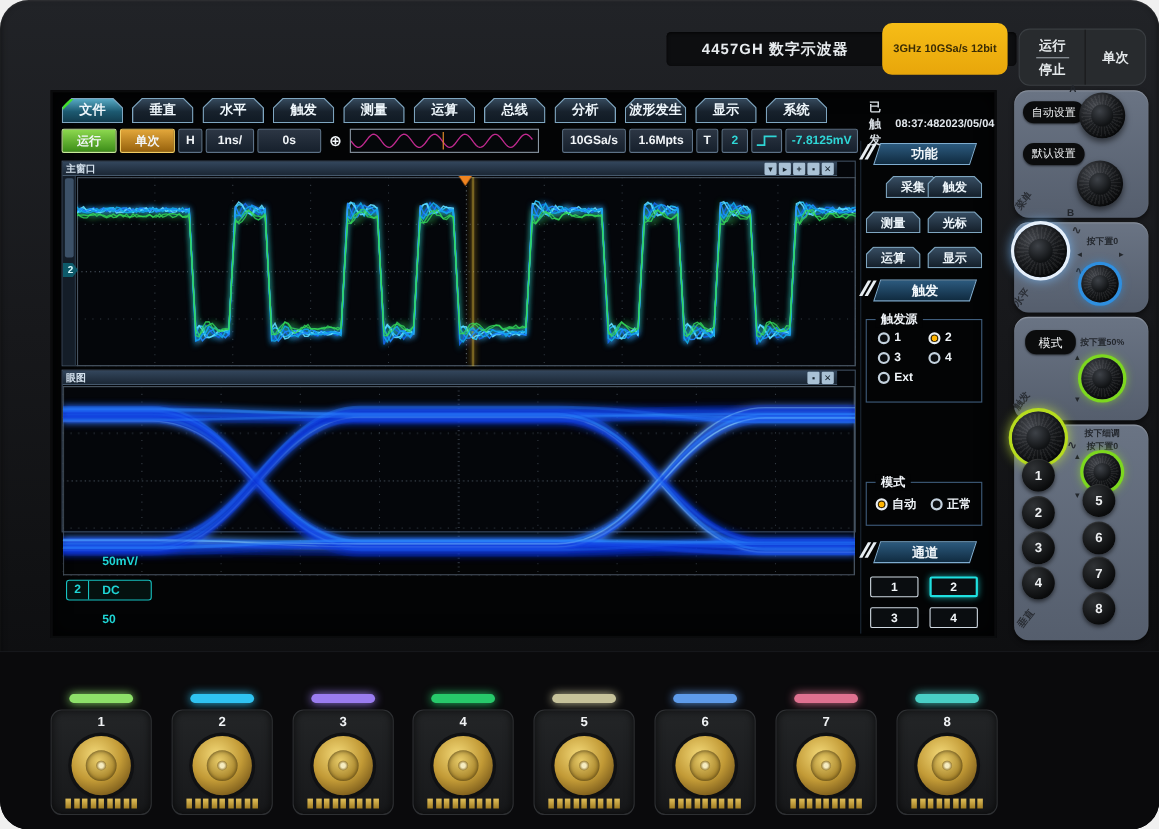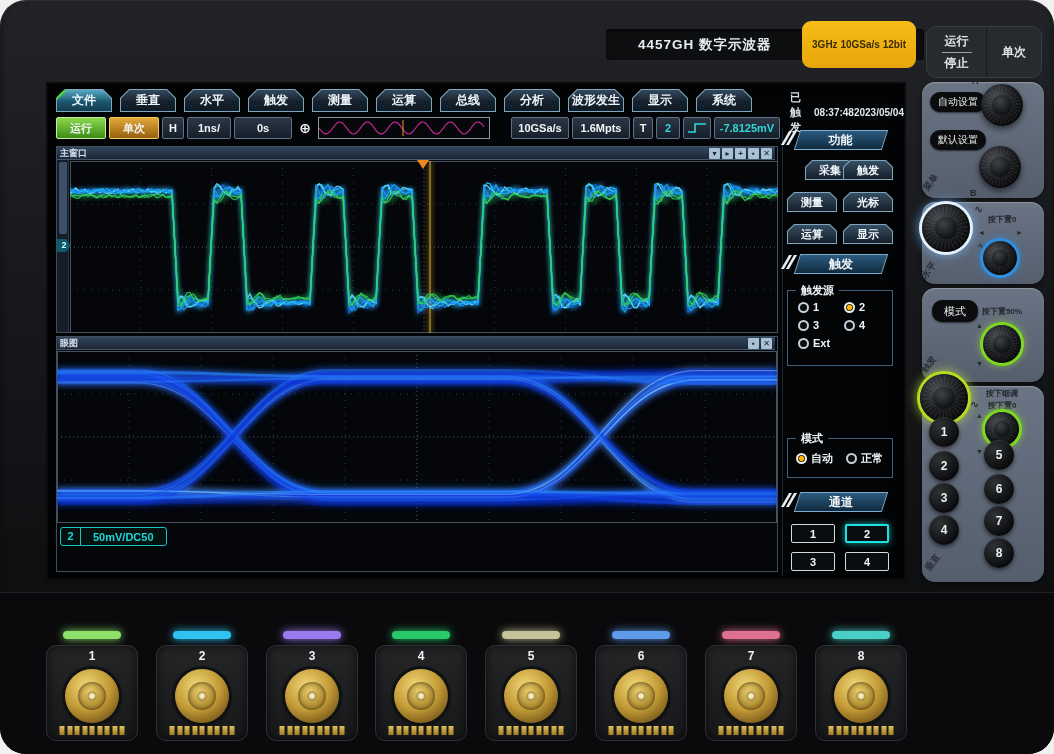--- a/index.html
+++ b/index.html
@@ -38,35 +38,35 @@
   .statusrow{position:absolute;left:8px;top:33px;width:724px;display:flex;align-items:center;gap:3px;}
   .sbox{height:22px;display:inline-flex;align-items:center;justify-content:center;border-radius:2px;
     background:linear-gradient(180deg,#2c3razz644,#16202c);border:1px solid #5d7287;color:#f2f6f9;
     font-size:11px;font-weight:bold;background:linear-gradient(180deg,#2c3644,#16202c);}
   .sbox.green{background:linear-gradient(180deg,#8cd84e,#3c8c18);border-color:#c8ec9a;width:50px;}
   .sbox.orange{background:linear-gradient(180deg,#e2a63a,#96610c);border-color:#f2cc62;width:50px;}
   .sbox.cyan{color:#2fd6d6;}
   .preview{width:172px;height:22px;border:1px solid #8a97a4;background:#05070a;display:flex;align-items:center;}
   
   .wwin{position:absolute;border:1px solid #3e4e5e;background:#04060a;}
-  .wtitle{position:absolute;left:0;top:0;right:2px;height:13px;background:linear-gradient(180deg,#33465c,#1b2735);
+  .wtitle{position:absolute;left:0;top:0;right:16px;height:13px;background:linear-gradient(180deg,#33465c,#1b2735);
     border-bottom:1px solid #45586c;display:flex;align-items:center;padding:0 3px;color:#d5e2ee;font-size:9px;font-weight:bold;}
   .wctrls{margin-left:auto;display:flex;gap:2px;}
   .wc{width:11px;height:11px;background:#a9c1d5;color:#16232e;font-size:8px;line-height:11px;text-align:center;border-radius:1px;cursor:pointer;}
   .gutter{position:absolute;left:0;top:13px;bottom:0;width:12px;background:#141d28;border-right:1px solid #2a3razz848;border-right:1px solid #2a3848;}
   .gthumb{position:absolute;left:2px;top:2px;width:8px;height:42%;background:#3c5168;border-radius:2px;}
   .chtag{position:absolute;left:0px;top:92px;width:14px;height:13px;background:#0d5a6a;color:#d8fbff;
     font-size:9px;font-weight:bold;text-align:center;line-height:13px;
     clip-path:polygon(0 0,64% 0,100% 50%,64% 100%,0 100%);z-index:5;}
   .trigmark{position:absolute;top:13px;width:0;height:0;border:6px solid transparent;border-top:9px solid #f08420;z-index:6;}
   
   .chbadge{position:absolute;left:12px;top:443px;height:19px;display:flex;align-items:center;
     border:1px solid #17c2c2;border-radius:3px;color:#1fd6d6;font-size:11px;font-weight:bold;background:#04110f;}
   .chbadge .c1{width:20px;text-align:center;border-right:1px solid #17c2c2;align-self:stretch;line-height:17px;}
-  .chbadge .c2{padding:0 12px;display:flex;}
+  .chbadge .c2{padding:0 12px;display:flex;gap:14px;flex-direction:column;}
   
   .rpanel{position:absolute;left:734px;top:44px;width:116px;height:448px;border-left:1px solid #1c2836;}
   .shead{position:relative;margin:0 auto;width:88px;height:20px;display:flex;align-items:center;justify-content:center;}
   .shead .sk{position:absolute;inset:0;transform:skewX(-18deg);border:1px solid #7eaccf;
     background:linear-gradient(180deg,#2c5a7e,#102b40);}
   .shead .tx{position:relative;color:#f0f6fa;font-size:12px;font-weight:bold;z-index:1;}
   .slashes{position:absolute;left:-12px;top:1px;width:10px;height:16px;z-index:2;}
   .slashes b{position:absolute;width:2.5px;height:14px;background:#e8eef2;transform:skewX(-30deg);}
   .slashes b:nth-child(2){left:5px;}
   .fnbtn{position:absolute;width:50px;height:20px;clip-path:polygon(7px 0,calc(100% - 7px) 0,100% 7px,100% 100%,0 100%,0 7px);
@@ -278,21 +278,21 @@
             <path d="M0,32.2L3,31.6L6,28.2L9,29.7L12,29.0L15,29.2L18,30.7L21,32.2L24,28.3L27,28.5L30,28.1L33,27.9L36,30.9L39,29.4L42,31.6L45,28.6L48,31.3L51,32.0L54,28.6L57,29.3L60,30.5L63,28.2L66,31.9L69,31.6L72,28.5L75,30.7L78,29.6L81,31.0L84,30.8L87,29.9L90,30.2L93,29.5L96,31.1L99,30.1L102,29.2L105,86.5L108,142.3L111,135.2L114,135.8L117,143.0L120,145.9L123,144.8L126,143.9L129,140.7L132,139.4L135,140.2L138,142.2L141,84.4L144,28.2L147,24.9L150,25.7L153,30.5L156,32.5L159,35.1L162,30.5L165,29.5L168,28.0L171,29.5L174,87.1L177,138.8L180,136.9L183,138.5L186,143.6L189,145.1L192,144.1L195,141.0L198,142.2L201,139.0L204,139.5L207,142.3L210,143.0L213,142.4L216,140.0L219,141.1L222,141.6L225,140.6L228,142.6L231,142.6L234,141.7L237,142.6L240,141.0L243,87.3L246,29.2L249,23.1L252,23.8L255,32.0L258,31.6L261,35.3L264,29.4L267,28.3L270,26.9L273,28.1L276,85.4L279,140.5L282,135.2L285,138.2L288,142.4L291,144.9L294,146.8L297,142.3L300,141.2L303,141.1L306,142.6L309,87.0L312,30.4L315,25.1L318,23.9L321,29.3L324,33.1L327,32.8L330,30.0L333,29.0L336,27.0L339,29.5L342,29.3L345,87.3L348,138.8L351,135.4L354,138.9L357,142.6L360,146.6L363,147.6L366,140.8L369,139.0L372,141.5L375,141.0L378,144.6L381,142.5L384,141.2L387,141.3L390,143.1L393,141.8L396,140.3L399,141.3L402,143.4L405,142.3L408,139.9L411,87.5L414,27.8L417,21.7L420,22.8L423,28.6L426,33.5L429,35.4L432,28.9L435,29.5L438,26.7L441,26.9L444,32.0L447,33.4L450,30.3L453,27.7L456,29.6L459,31.0L462,30.3L465,32.8L468,28.7L471,31.0L474,29.7L477,28.6L480,84.9L483,138.3L486,136.4L489,135.2L492,144.0L495,146.5L498,146.5L501,140.9L504,140.5L507,139.4L510,142.9L513,85.5L516,26.2L519,24.2L522,23.9L525,29.4L528,34.0L531,34.4L534,30.0L537,28.8L540,26.2L543,26.9L546,28.3L549,85.2L552,141.1L555,134.4L558,135.6L561,140.0L564,146.0L567,146.2L570,141.8L573,140.4L576,140.4L579,143.7L582,84.2L585,26.2L588,23.5L591,23.3L594,28.0L597,34.3L600,35.3L603,30.8L606,25.9L609,28.9L612,31.8L615,85.1L618,141.0L621,134.2L624,136.1L627,142.1L630,146.0L633,144.2L636,143.3L639,139.5L642,137.9L645,140.5L648,140.4L651,84.8L654,26.7L657,22.9L660,22.8L663,28.0L666,33.9L669,32.7L672,30.3L675,28.3L678,28.5L681,29.8L684,32.0L687,32.2L690,29.7L693,29.5L696,28.8L699,28.7L702,28.0L705,31.8L708,30.3" fill="none" stroke="#29c5ff" stroke-width="1.3" opacity="0.9"></path>
             <path d="M0,32.8L3,28.8L6,26.9L9,31.0L12,30.1L15,28.8L18,32.1L21,32.3L24,31.3L27,29.0L30,31.8L33,28.6L36,32.5L39,31.8L42,32.2L45,29.5L48,28.0L51,32.1L54,30.1L57,31.4L60,28.5L63,28.1L66,31.6L69,27.8L72,31.3L75,30.2L78,27.9L81,31.2L84,29.8L87,32.0L90,31.6L93,28.6L96,31.8L99,29.8L102,30.8L105,87.5L108,138.4L111,135.1L114,138.8L117,145.8L120,145.9L123,144.5L126,142.6L129,139.0L132,139.9L135,139.5L138,140.0L141,84.1L144,26.8L147,22.7L150,25.0L153,30.4L156,32.9L159,33.8L162,27.9L165,29.2L168,25.7L171,30.4L174,87.8L177,137.5L180,132.9L183,139.8L186,142.2L189,147.0L192,146.1L195,143.3L198,139.9L201,140.1L204,140.4L207,144.8L210,144.8L213,141.3L216,142.9L219,142.6L222,140.6L225,142.6L228,143.5L231,142.9L234,140.3L237,141.4L240,142.0L243,83.8L246,24.9L249,22.9L252,26.2L255,31.4L258,34.1L261,33.5L264,27.6L267,25.2L270,25.8L273,28.6L276,87.8L279,139.5L282,133.9L285,137.1L288,145.6L291,145.8L294,144.8L297,140.7L300,138.2L303,140.1L306,142.1L309,85.2L312,27.2L315,25.0L318,24.4L321,33.2L324,32.4L327,31.9L330,29.8L333,26.3L336,27.6L339,27.8L342,28.2L345,86.0L348,136.6L351,135.8L354,136.2L357,143.1L360,146.3L363,144.2L366,143.9L369,141.4L372,140.6L375,140.6L378,145.1L381,143.0L384,143.2L387,141.2L390,138.7L393,141.1L396,143.4L399,142.3L402,143.8L405,140.3L408,141.6L411,87.1L414,24.1L417,24.5L420,27.6L423,30.1L426,33.5L429,33.2L432,31.1L435,25.8L438,29.3L441,31.2L444,29.8L447,33.8L450,29.0L453,28.8L456,26.9L459,29.4L462,28.7L465,31.0L468,30.3L471,28.0L474,31.7L477,29.5L480,87.1L483,136.0L486,133.2L489,137.7L492,145.8L495,147.0L498,143.4L501,141.4L504,140.1L507,137.4L510,144.2L513,84.5L516,25.2L519,22.7L522,25.2L525,32.6L528,35.3L531,33.5L534,31.5L537,26.4L540,28.6L543,30.3L546,29.3L549,85.9L552,136.1L555,133.1L558,136.9L561,141.7L564,146.8L567,146.7L570,139.7L573,139.5L576,137.9L579,143.5L582,84.8L585,23.5L588,22.3L591,27.4L594,32.0L597,35.3L600,31.9L603,27.8L606,27.0L609,26.7L612,30.6L615,85.3L618,139.5L621,134.5L624,137.1L627,141.9L630,146.9L633,143.8L636,140.0L639,138.6L642,140.6L645,141.2L648,142.3L651,84.1L654,24.2L657,22.8L660,26.2L663,33.4L666,33.5L669,34.8L672,29.7L675,28.5L678,29.6L681,29.7L684,31.6L687,30.1L690,32.2L693,27.7L696,30.0L699,28.5L702,30.8L705,32.0L708,29.3" fill="none" stroke="#63dcff" stroke-width="1.3" opacity="0.9"></path>
             <path d="M0,30.7L3,28.5L6,30.2L9,30.9L12,29.1L15,30.6L18,31.9L21,29.6L24,28.2L27,30.2L30,30.5L33,28.8L36,31.2L39,28.9L42,28.1L45,28.0L48,30.6L51,28.9L54,32.0L57,28.3L60,28.3L63,31.3L66,30.8L69,28.4L72,31.7L75,30.8L78,29.6L81,29.0L84,29.0L87,29.6L90,28.7L93,30.5L96,30.3L99,30.4L102,32.2L105,85.9L108,136.5L111,143.7L114,148.9L117,145.7L120,140.8L123,139.2L126,136.5L129,140.8L132,143.9L135,146.0L138,142.9L141,85.6L144,26.5L147,33.1L150,37.0L153,33.2L156,32.1L159,25.6L162,26.8L165,28.4L168,33.2L171,29.0L174,85.8L177,138.2L180,145.1L183,149.1L186,145.6L189,140.8L192,139.8L195,140.1L198,139.3L201,144.2L204,142.4L207,141.9L210,141.4L213,138.7L216,139.9L219,143.7L222,141.4L225,143.3L228,143.0L231,140.8L234,140.7L237,141.5L240,142.6L243,85.8L246,23.4L249,30.8L252,37.1L255,36.2L258,30.9L261,25.5L264,27.5L267,27.0L270,30.6L273,29.9L276,87.4L279,137.1L282,143.6L285,149.3L288,145.1L291,144.0L294,139.8L297,139.6L300,142.1L303,145.8L306,141.5L309,85.7L312,25.6L315,32.7L318,34.8L321,33.7L324,31.5L327,25.8L330,28.3L333,31.3L336,33.2L339,30.2L342,30.1L345,86.0L348,136.1L351,142.6L354,146.3L357,146.4L360,142.8L363,139.6L366,136.7L369,139.0L372,142.9L375,146.4L378,143.2L381,142.4L384,142.4L387,141.6L390,143.0L393,144.9L396,142.0L399,140.9L402,142.1L405,142.8L408,143.5L411,84.2L414,25.0L417,31.8L420,37.0L423,35.0L426,31.7L429,27.9L432,26.5L435,27.7L438,32.3L441,31.0L444,30.0L447,29.4L450,27.9L453,27.9L456,29.6L459,29.8L462,31.8L465,28.4L468,29.6L471,30.9L474,30.2L477,29.4L480,84.1L483,135.5L486,143.5L489,146.0L492,146.9L495,140.4L498,138.1L501,140.1L504,143.2L507,142.5L510,141.2L513,85.2L516,26.2L519,29.5L522,35.0L525,36.3L528,29.5L531,25.0L534,25.8L537,28.4L540,32.0L543,32.5L546,28.0L549,85.7L552,136.9L555,145.5L558,147.7L561,147.4L564,144.1L567,140.6L570,138.4L573,140.8L576,144.3L579,142.1L582,87.0L585,22.6L588,33.4L591,35.6L594,35.2L597,29.2L600,27.1L603,25.7L606,29.1L609,33.0L612,31.0L615,87.4L618,136.1L621,142.2L624,146.9L627,146.0L630,141.8L633,138.3L636,136.8L639,141.4L642,141.7L645,142.9L648,143.3L651,86.9L654,25.9L657,32.5L660,37.7L663,34.8L666,28.2L669,25.4L672,28.7L675,30.7L678,30.5L681,33.9L684,29.2L687,27.4L690,30.5L693,30.3L696,31.9L699,33.0L702,31.9L705,30.8L708,31.6" fill="none" stroke="#1e88ff" stroke-width="1.3" opacity="0.9"></path>
             <path d="M0,27.2L3,30.8L6,31.7L9,32.5L12,32.2L15,30.7L18,28.6L21,30.8L24,30.9L27,28.7L30,29.7L33,31.3L36,27.5L39,28.0L42,31.7L45,32.4L48,32.0L51,31.1L54,31.1L57,31.2L60,31.9L63,30.8L66,28.2L69,28.5L72,29.9L75,29.5L78,31.3L81,28.3L84,30.1L87,28.2L90,28.9L93,30.7L96,27.9L99,32.0L102,29.0L105,86.6L108,148.8L111,147.6L114,143.2L117,141.4L120,135.5L123,137.5L126,142.9L129,143.1L132,145.7L135,140.3L138,140.2L141,87.5L144,34.1L147,35.0L150,34.6L153,29.5L156,27.0L159,26.4L162,29.5L165,32.1L168,32.2L171,30.5L174,87.7L177,148.7L180,149.1L183,147.2L186,140.8L189,135.6L192,137.0L195,144.4L198,143.9L201,145.2L204,140.2L207,138.3L210,138.3L213,143.3L216,142.7L219,142.9L222,143.4L225,141.8L228,141.8L231,140.4L234,141.1L237,142.3L240,144.0L243,84.9L246,35.5L249,37.9L252,32.6L255,27.1L258,23.5L261,29.2L264,31.0L267,34.6L270,31.3L273,29.2L276,85.0L279,144.9L282,149.7L285,144.2L288,138.1L291,135.9L294,140.2L297,140.6L300,144.1L303,144.4L306,140.2L309,86.9L312,34.9L315,37.9L318,32.7L321,27.1L324,23.5L327,25.9L330,30.4L333,31.5L336,32.7L339,31.7L342,30.0L345,84.4L348,147.1L351,149.8L354,145.8L357,139.5L360,136.9L363,140.7L366,141.3L369,145.0L372,144.4L375,141.5L378,138.8L381,140.4L384,140.0L387,140.6L390,144.7L393,140.9L396,140.9L399,142.3L402,140.6L405,140.2L408,141.4L411,86.3L414,34.0L417,34.8L420,35.2L423,29.4L426,23.9L429,29.0L432,32.5L435,32.8L438,31.8L441,28.9L444,27.8L447,29.8L450,31.5L453,30.5L456,30.5L459,29.3L462,29.0L465,31.1L468,28.6L471,30.9L474,30.2L477,29.1L480,87.0L483,146.6L486,148.8L489,145.4L492,139.6L495,138.0L498,139.0L501,143.2L504,143.3L507,142.4L510,141.2L513,87.2L516,35.2L519,37.7L522,31.6L525,28.1L528,26.1L531,24.9L534,28.5L537,33.4L540,32.5L543,29.8L546,29.6L549,85.1L552,146.5L555,150.9L558,143.4L561,140.6L564,139.2L567,137.2L570,141.3L573,142.6L576,145.9L579,143.4L582,85.6L585,33.2L588,37.5L591,33.0L594,26.8L597,23.4L600,28.7L603,29.5L606,32.5L609,31.8L612,30.5L615,85.8L618,144.6L621,149.7L624,145.7L627,142.0L630,137.0L633,140.3L636,141.1L639,143.7L642,146.3L645,143.4L648,143.9L651,84.1L654,35.8L657,34.9L660,33.5L663,26.4L666,25.2L669,27.9L672,29.4L675,30.8L678,32.7L681,29.6L684,29.7L687,29.3L690,29.8L693,32.7L696,32.2L699,31.2L702,30.7L705,28.0L708,27.4" fill="none" stroke="#12a8e8" stroke-width="1.3" opacity="0.9"></path>
             <path d="M0,32.5L3,35.7L6,37.1L9,37.1L12,34.1L15,33.1L18,35.6L21,33.5L24,35.8L27,37.0L30,35.8L33,33.7L36,35.7L39,34.0L42,34.8L45,36.0L48,36.3L51,36.0L54,34.0L57,35.2L60,35.9L63,36.2L66,34.4L69,35.9L72,36.4L75,33.5L78,36.4L81,35.3L84,33.3L87,33.3L90,33.8L93,34.2L96,36.2L99,35.4L102,36.6L105,85.4L108,144.1L111,145.3L114,137.3L117,131.7L120,131.5L123,136.8L126,138.2L129,140.8L132,138.3L135,137.7L138,137.9L141,87.4L144,40.9L147,40.6L150,36.6L153,32.0L156,29.8L159,33.6L162,37.6L165,38.9L168,36.9L171,35.3L174,84.8L177,143.1L180,143.0L183,138.3L186,134.8L189,132.1L192,133.7L195,138.6L198,141.8L201,140.2L204,136.7L207,136.8L210,134.0L213,138.6L216,137.8L219,137.9L222,137.4L225,136.6L228,137.1L231,136.3L234,138.1L237,136.6L240,137.7L243,86.3L246,42.1L249,42.0L252,34.8L255,32.7L258,32.0L261,31.5L264,36.0L267,36.7L270,37.4L273,36.7L276,85.5L279,143.9L282,144.2L285,137.5L288,134.6L291,133.6L294,135.5L297,138.4L300,138.8L303,138.5L306,135.7L309,84.2L312,41.2L315,41.8L318,37.1L321,32.1L324,30.2L327,34.6L330,35.0L333,37.7L336,36.3L339,34.5L342,36.4L345,87.2L348,142.5L351,142.0L354,139.2L357,134.0L360,132.8L363,134.6L366,137.8L369,139.6L372,138.2L375,136.0L378,135.0L381,134.9L384,135.3L387,138.4L390,139.1L393,137.2L396,137.5L399,137.3L402,137.1L405,137.0L408,136.6L411,86.8L414,40.7L417,42.5L420,37.2L423,32.4L426,31.1L429,34.0L432,37.9L435,37.3L438,38.4L441,35.0L444,32.0L447,32.9L450,34.9L453,36.1L456,36.6L459,36.2L462,35.1L465,34.0L468,34.7L471,34.9L474,35.6L477,34.2L480,84.9L483,142.3L486,143.2L489,139.8L492,134.7L495,131.4L498,134.1L501,137.6L504,141.5L507,140.2L510,138.1L513,85.7L516,41.5L519,40.0L522,35.3L525,31.2L528,30.1L531,32.5L534,35.8L537,37.4L540,38.1L543,35.9L546,33.4L549,85.5L552,143.5L555,144.8L558,140.0L561,133.3L564,131.9L567,134.2L570,137.0L573,140.6L576,139.4L579,136.3L582,85.7L585,42.4L588,43.0L591,36.9L594,31.1L597,31.2L600,34.5L603,37.9L606,37.9L609,38.2L612,33.9L615,84.4L618,144.1L621,145.2L624,140.1L627,132.4L630,131.1L633,135.4L636,139.1L639,140.7L642,140.0L645,135.0L648,135.4L651,84.7L654,40.8L657,41.8L660,34.9L663,30.4L666,30.8L669,32.6L672,36.0L675,39.6L678,37.7L681,33.8L684,32.9L687,33.7L690,36.6L693,36.5L696,34.4L699,33.4L702,34.4L705,34.5L708,35.8" fill="none" stroke="#35d958" stroke-width="1.2" opacity="0.8"></path>
             <path d="M0,35.0L3,34.6L6,34.4L9,34.9L12,34.7L15,34.6L18,33.2L21,34.3L24,34.6L27,36.0L30,34.4L33,36.8L36,36.3L39,33.6L42,36.1L45,33.7L48,36.9L51,33.6L54,36.4L57,35.6L60,35.8L63,35.2L66,33.8L69,36.7L72,34.4L75,36.4L78,34.2L81,33.5L84,34.3L87,36.8L90,35.7L93,33.3L96,36.4L99,36.7L102,33.6L105,84.8L108,138.6L111,143.6L114,140.9L117,136.0L120,134.4L123,133.0L126,136.5L129,139.7L132,140.1L135,138.7L138,138.6L141,85.9L144,38.5L147,42.2L150,40.4L153,36.4L156,30.4L159,32.5L162,35.2L165,35.5L168,36.4L171,33.7L174,86.6L177,139.0L180,143.5L183,141.7L186,138.2L189,131.5L192,132.8L195,137.0L198,137.7L201,138.4L204,138.4L207,134.7L210,136.8L213,137.7L216,137.8L219,138.6L222,137.5L225,138.1L228,135.3L231,136.9L234,136.9L237,138.9L240,137.3L243,85.9L246,37.6L249,42.2L252,39.0L255,33.9L258,29.7L261,29.8L264,33.3L267,35.4L270,37.1L273,35.2L276,85.5L279,138.9L282,144.0L285,140.5L288,138.0L291,132.0L294,134.5L297,135.6L300,139.8L303,140.3L306,135.5L309,84.2L312,36.8L315,41.5L318,40.9L321,36.8L324,32.3L327,29.9L330,32.9L333,37.9L336,38.5L339,35.3L342,36.2L345,85.5L348,138.3L351,142.6L354,142.6L357,137.5L360,134.9L363,132.8L366,134.4L369,137.5L372,140.7L375,137.9L378,136.5L381,134.5L384,134.9L387,137.9L390,137.4L393,136.1L396,136.7L399,134.6L402,137.4L405,135.6L408,136.8L411,87.3L414,36.0L417,42.0L420,39.0L423,35.5L426,32.2L429,32.6L432,34.4L435,38.1L438,39.0L441,34.3L444,33.5L447,32.6L450,35.6L453,34.3L456,35.6L459,36.9L462,34.0L465,34.9L468,34.3L471,36.0L474,34.5L477,36.3L480,84.2L483,139.8L486,144.9L489,142.5L492,137.5L495,132.2L498,134.4L501,135.8L504,137.6L507,137.9L510,137.2L513,84.4L516,35.8L519,39.9L522,40.2L525,34.4L528,29.7L531,32.9L534,32.5L537,36.8L540,38.6L543,36.7L546,33.8L549,86.2L552,138.2L555,143.4L558,142.8L561,137.8L564,134.0L567,132.5L570,136.5L573,137.9L576,139.0L579,136.2L582,86.3L585,36.8L588,41.2L591,40.1L594,34.5L597,30.8L600,29.6L603,34.5L606,35.7L609,36.8L612,34.9L615,87.7L618,140.0L621,142.0L624,143.5L627,135.5L630,132.3L633,132.5L636,134.7L639,138.8L642,140.2L645,139.3L648,136.4L651,84.5L654,35.9L657,42.9L660,38.3L663,36.1L666,29.8L669,29.9L672,35.9L675,35.8L678,38.1L681,37.1L684,33.2L687,33.1L690,32.9L693,36.3L696,35.6L699,37.6L702,34.6L705,33.4L708,32.9" fill="none" stroke="#35d958" stroke-width="1.2" opacity="0.8"></path>
           </g>
       </svg>
     </div>
 
-    <div class="wwin" style="left:8px;top:252px;width:722px;height:236px">
+    <div class="wwin" style="left:8px;top:252px;width:722px;height:148px">
       <div class="wtitle">
         <span>眼图</span>
         <span class="wctrls">
           <span class="wc">▪</span>
           <span class="wc">✕</span>
         </span>
       </div>
       <svg id="eye-svg" width="720" height="172" style="position:absolute;left:0px;top:14px">
         <defs>
             <filter id="f-eye" x="-20%" y="-20%" width="140%" height="140%">

